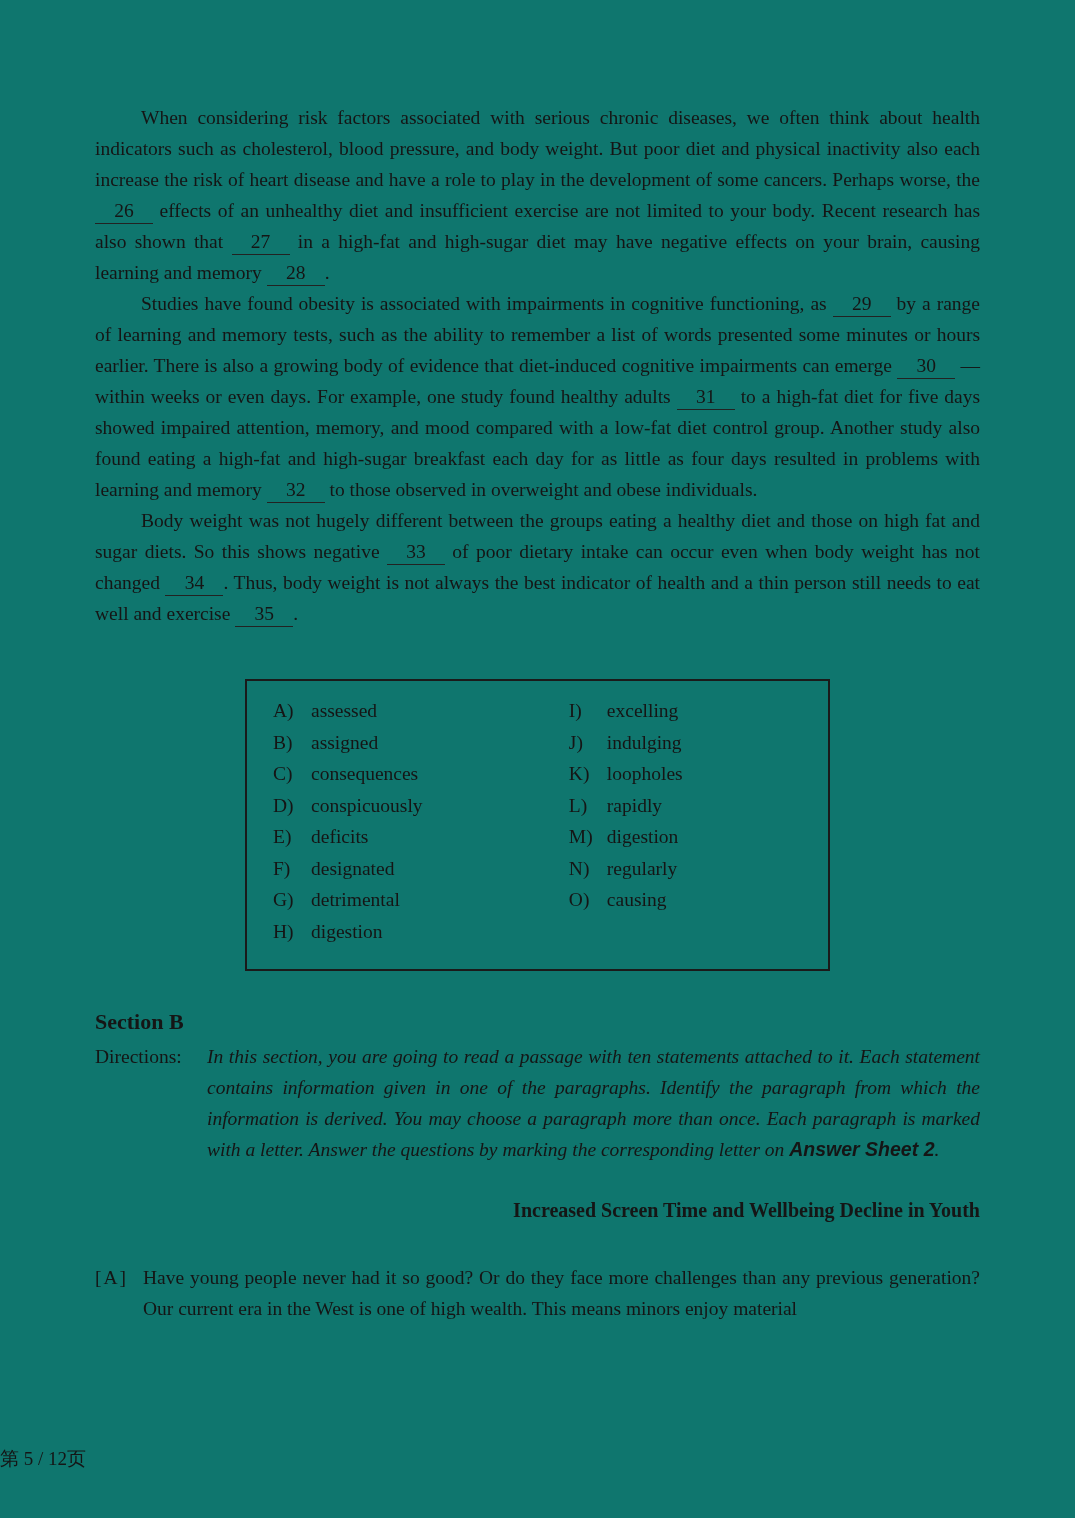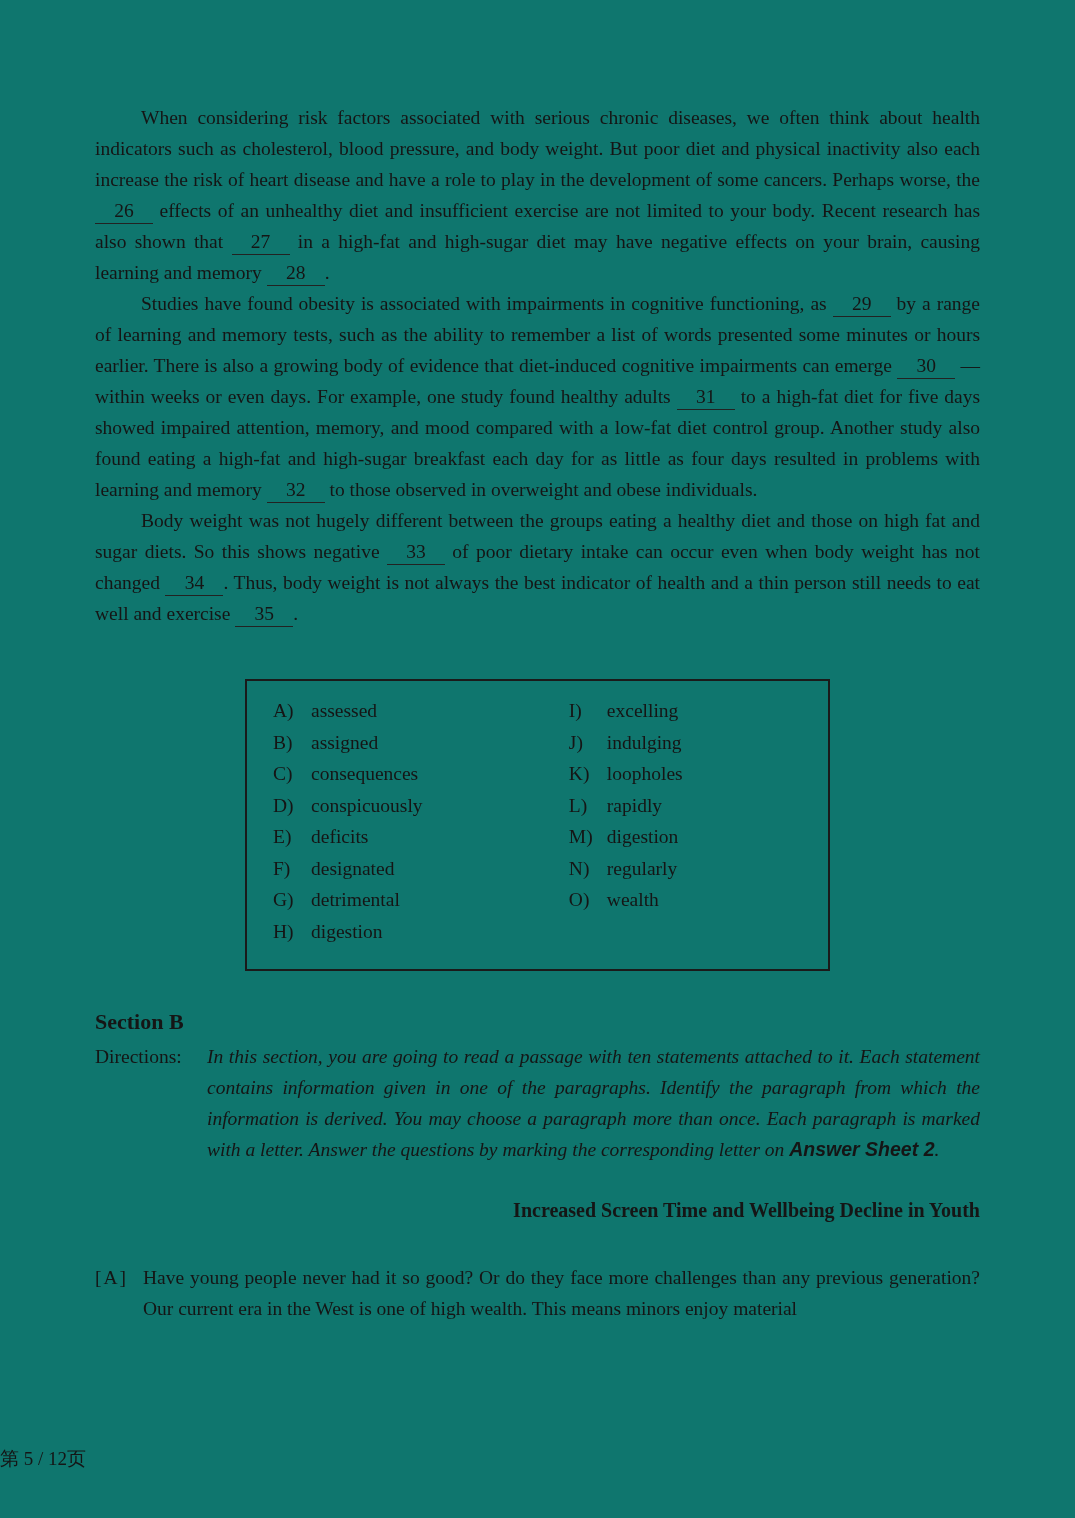--- a/index.html
+++ b/index.html
@@ -126,21 +126,21 @@
         <div class="wb-item"><span class="wb-letter">G)</span><span class="wb-word">detrimental</span></div>
         <div class="wb-item"><span class="wb-letter">H)</span><span class="wb-word">digestion</span></div>
       </div>
       <div class="wb-col right">
         <div class="wb-item"><span class="wb-letter">I)</span><span class="wb-word">excelling</span></div>
         <div class="wb-item"><span class="wb-letter">J)</span><span class="wb-word">indulging</span></div>
         <div class="wb-item"><span class="wb-letter">K)</span><span class="wb-word">loopholes</span></div>
         <div class="wb-item"><span class="wb-letter">L)</span><span class="wb-word">rapidly</span></div>
         <div class="wb-item"><span class="wb-letter">M)</span><span class="wb-word">digestion</span></div>
         <div class="wb-item"><span class="wb-letter">N)</span><span class="wb-word">regularly</span></div>
-        <div class="wb-item"><span class="wb-letter">O)</span><span class="wb-word">wealth</span></div>
+        <div class="wb-item"><span class="wb-letter">O)</span><span class="wb-word">causing</span></div>
       </div>
     </div>
 
     <h2 class="section-heading">Section B</h2>
 
     <div class="directions">
       <span class="directions-label">Directions:</span>
       <span class="directions-text"><span>In this section, you are going to read a passage with ten statements attached to it. Each statement contains information given in one of the paragraphs. Identify the paragraph from which the information is derived. You may choose a paragraph more than once. Each paragraph is marked with a letter. Answer the questions by marking the corresponding letter on </span><span class="answer-sheet">Answer Sheet 2</span><span>.</span></span>
     </div>
 

